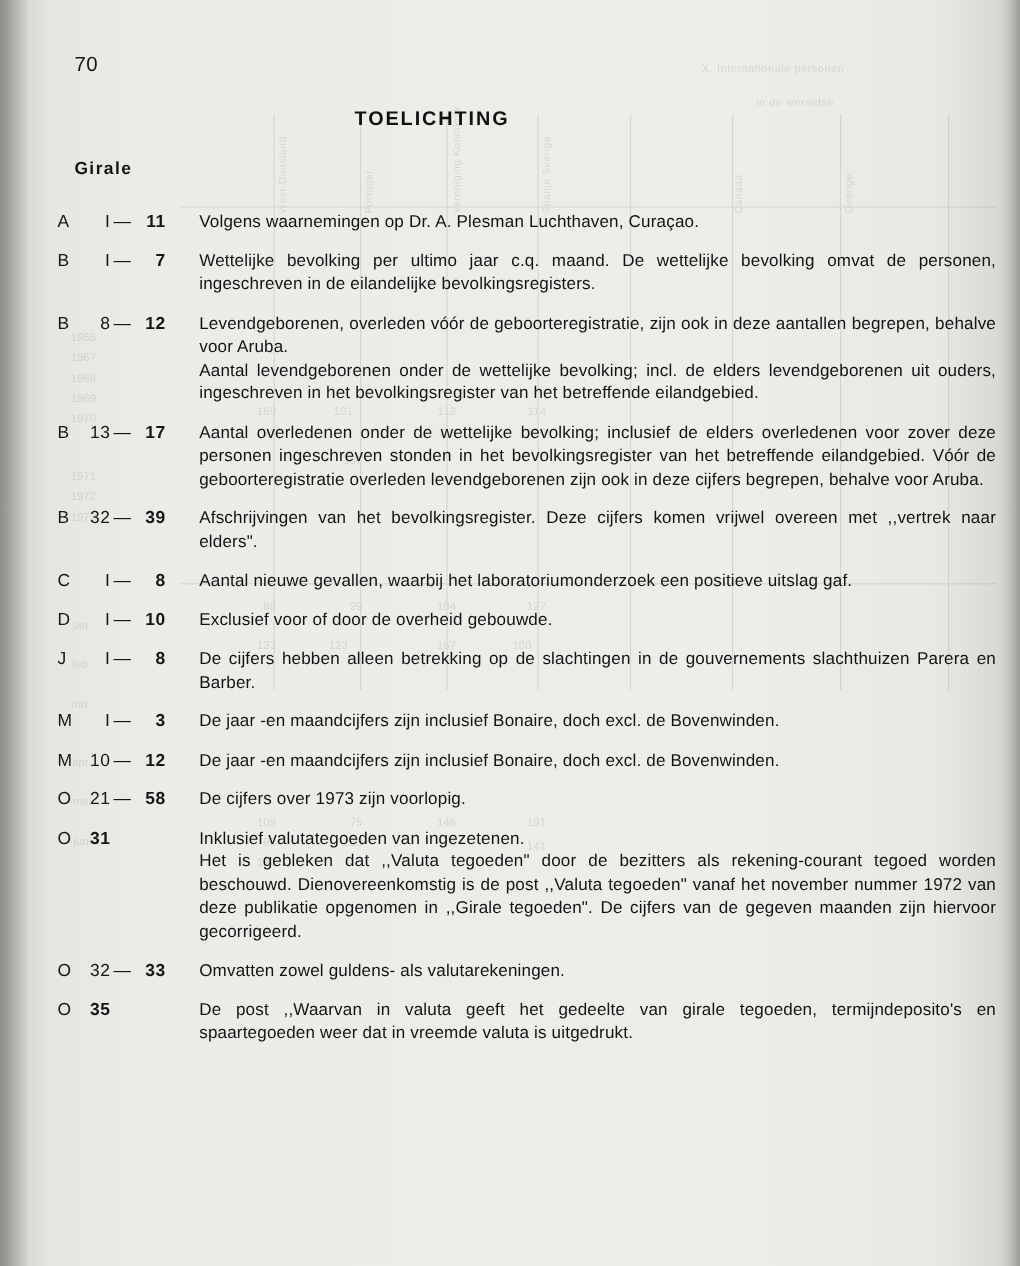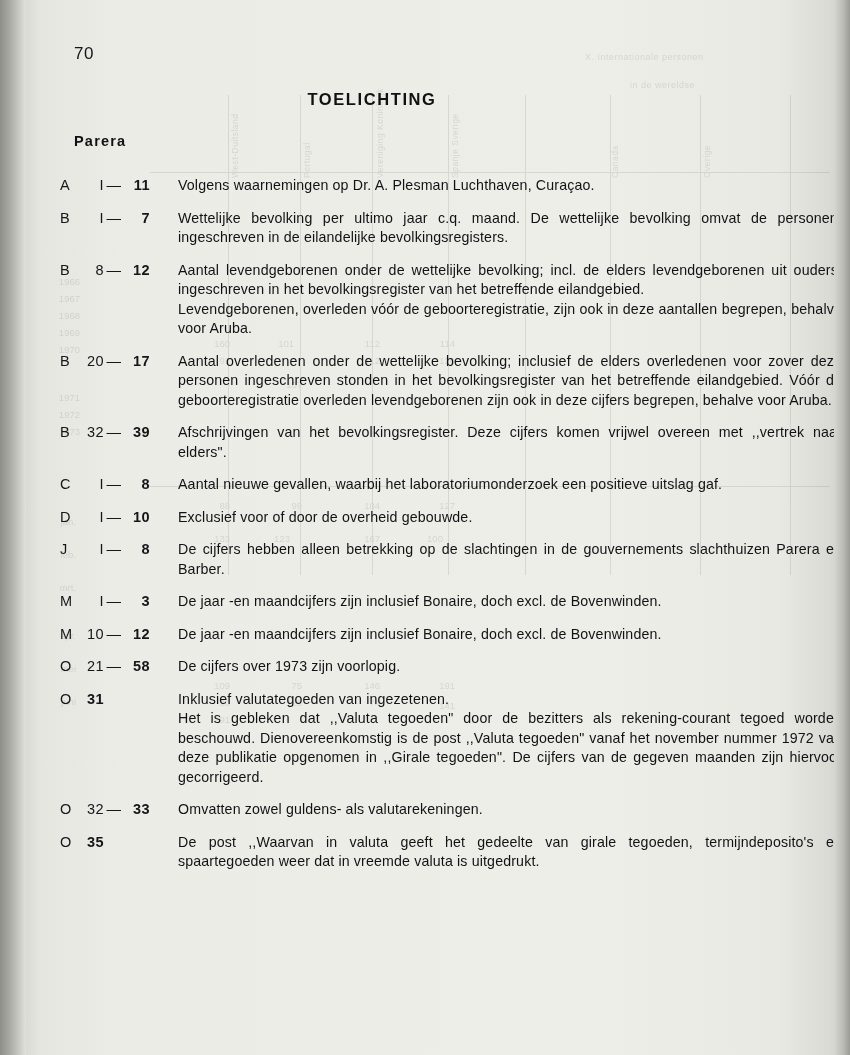--- a/index.html
+++ b/index.html
@@ -65,21 +65,21 @@
   }
   .bleed .rot {
     transform: rotate(-90deg);
     transform-origin: left bottom;
     white-space: nowrap;
     font-size: 8.5px;
   }
 
   .content {
     position: absolute;
-    left: 12px; top: 0;
+    left: 0; top: 0;
     width: 784px; height: 1055px;
   }
   .page-number {
     position: absolute;
     left: 62px; top: 44px;
     font-size: 17px;
     color: #16161a;
     font-family: "Liberation Sans", sans-serif;
     letter-spacing: 0.5px;
   }
@@ -205,44 +205,44 @@
     <div class="bnum" style="left:190px; top:697px; width:40px;">90</div>
     <div class="bnum" style="left:262px; top:697px; width:40px;">125</div>
     <div class="bnum" style="left:340px; top:697px; width:40px;">74</div>
     <div class="bnum" style="left:415px; top:700px; width:40px;">141</div>
     <div class="bnum" style="left:190px; top:714px; width:40px;">191</div>
   </div>
 
   <div class="content">
     <div class="page-number">70</div>
     <div class="doc-title">TOELICHTING</div>
-    <div class="kolom-label">Parera</div>
+    <div class="kolom-label">Girale</div>
 
     <div class="entries" id="entries">
         <div class="entry">
           <div class="code"><span class="c-letter">A</span><span class="c-n1">I</span><span class="c-dash">—</span><span class="c-n2">11</span></div>
           <div class="text">
             <p>Volgens waarnemingen op Dr. A. Plesman Luchthaven, Curaçao.</p>
           </div>
         </div>
         <div class="entry">
           <div class="code"><span class="c-letter">B</span><span class="c-n1">I</span><span class="c-dash">—</span><span class="c-n2">7</span></div>
           <div class="text">
             <p>Wettelijke bevolking per ultimo jaar c.q. maand. De wettelijke bevolking omvat de personen, ingeschreven in de eilandelijke bevolkingsregisters.</p>
           </div>
         </div>
         <div class="entry">
           <div class="code"><span class="c-letter">B</span><span class="c-n1">8</span><span class="c-dash">—</span><span class="c-n2">12</span></div>
           <div class="text">
+            <p>Levendgeborenen, overleden vóór de geboorteregistratie, zijn ook in deze aantallen begrepen, behalve voor Aruba.</p>
             <p>Aantal levendgeborenen onder de wettelijke bevolking; incl. de elders levendgeborenen uit ouders, ingeschreven in het bevolkingsregister van het betreffende eilandgebied.</p>
-            <p>Levendgeborenen, overleden vóór de geboorteregistratie, zijn ook in deze aantallen begrepen, behalve voor Aruba.</p>
-          </div>
-        </div>
-        <div class="entry">
-          <div class="code"><span class="c-letter">B</span><span class="c-n1">20</span><span class="c-dash">—</span><span class="c-n2">17</span></div>
+          </div>
+        </div>
+        <div class="entry">
+          <div class="code"><span class="c-letter">B</span><span class="c-n1">13</span><span class="c-dash">—</span><span class="c-n2">17</span></div>
           <div class="text">
             <p>Aantal overledenen onder de wettelijke bevolking; inclusief de elders overledenen voor zover deze personen ingeschreven stonden in het bevolkingsregister van het betreffende eilandgebied. Vóór de geboorteregistratie overleden levendgeborenen zijn ook in deze cijfers begrepen, behalve voor Aruba.</p>
           </div>
         </div>
         <div class="entry">
           <div class="code"><span class="c-letter">B</span><span class="c-n1">32</span><span class="c-dash">—</span><span class="c-n2">39</span></div>
           <div class="text">
             <p>Afschrijvingen van het bevolkingsregister. Deze cijfers komen vrijwel overeen met ,,vertrek naar elders".</p>
           </div>
         </div>

